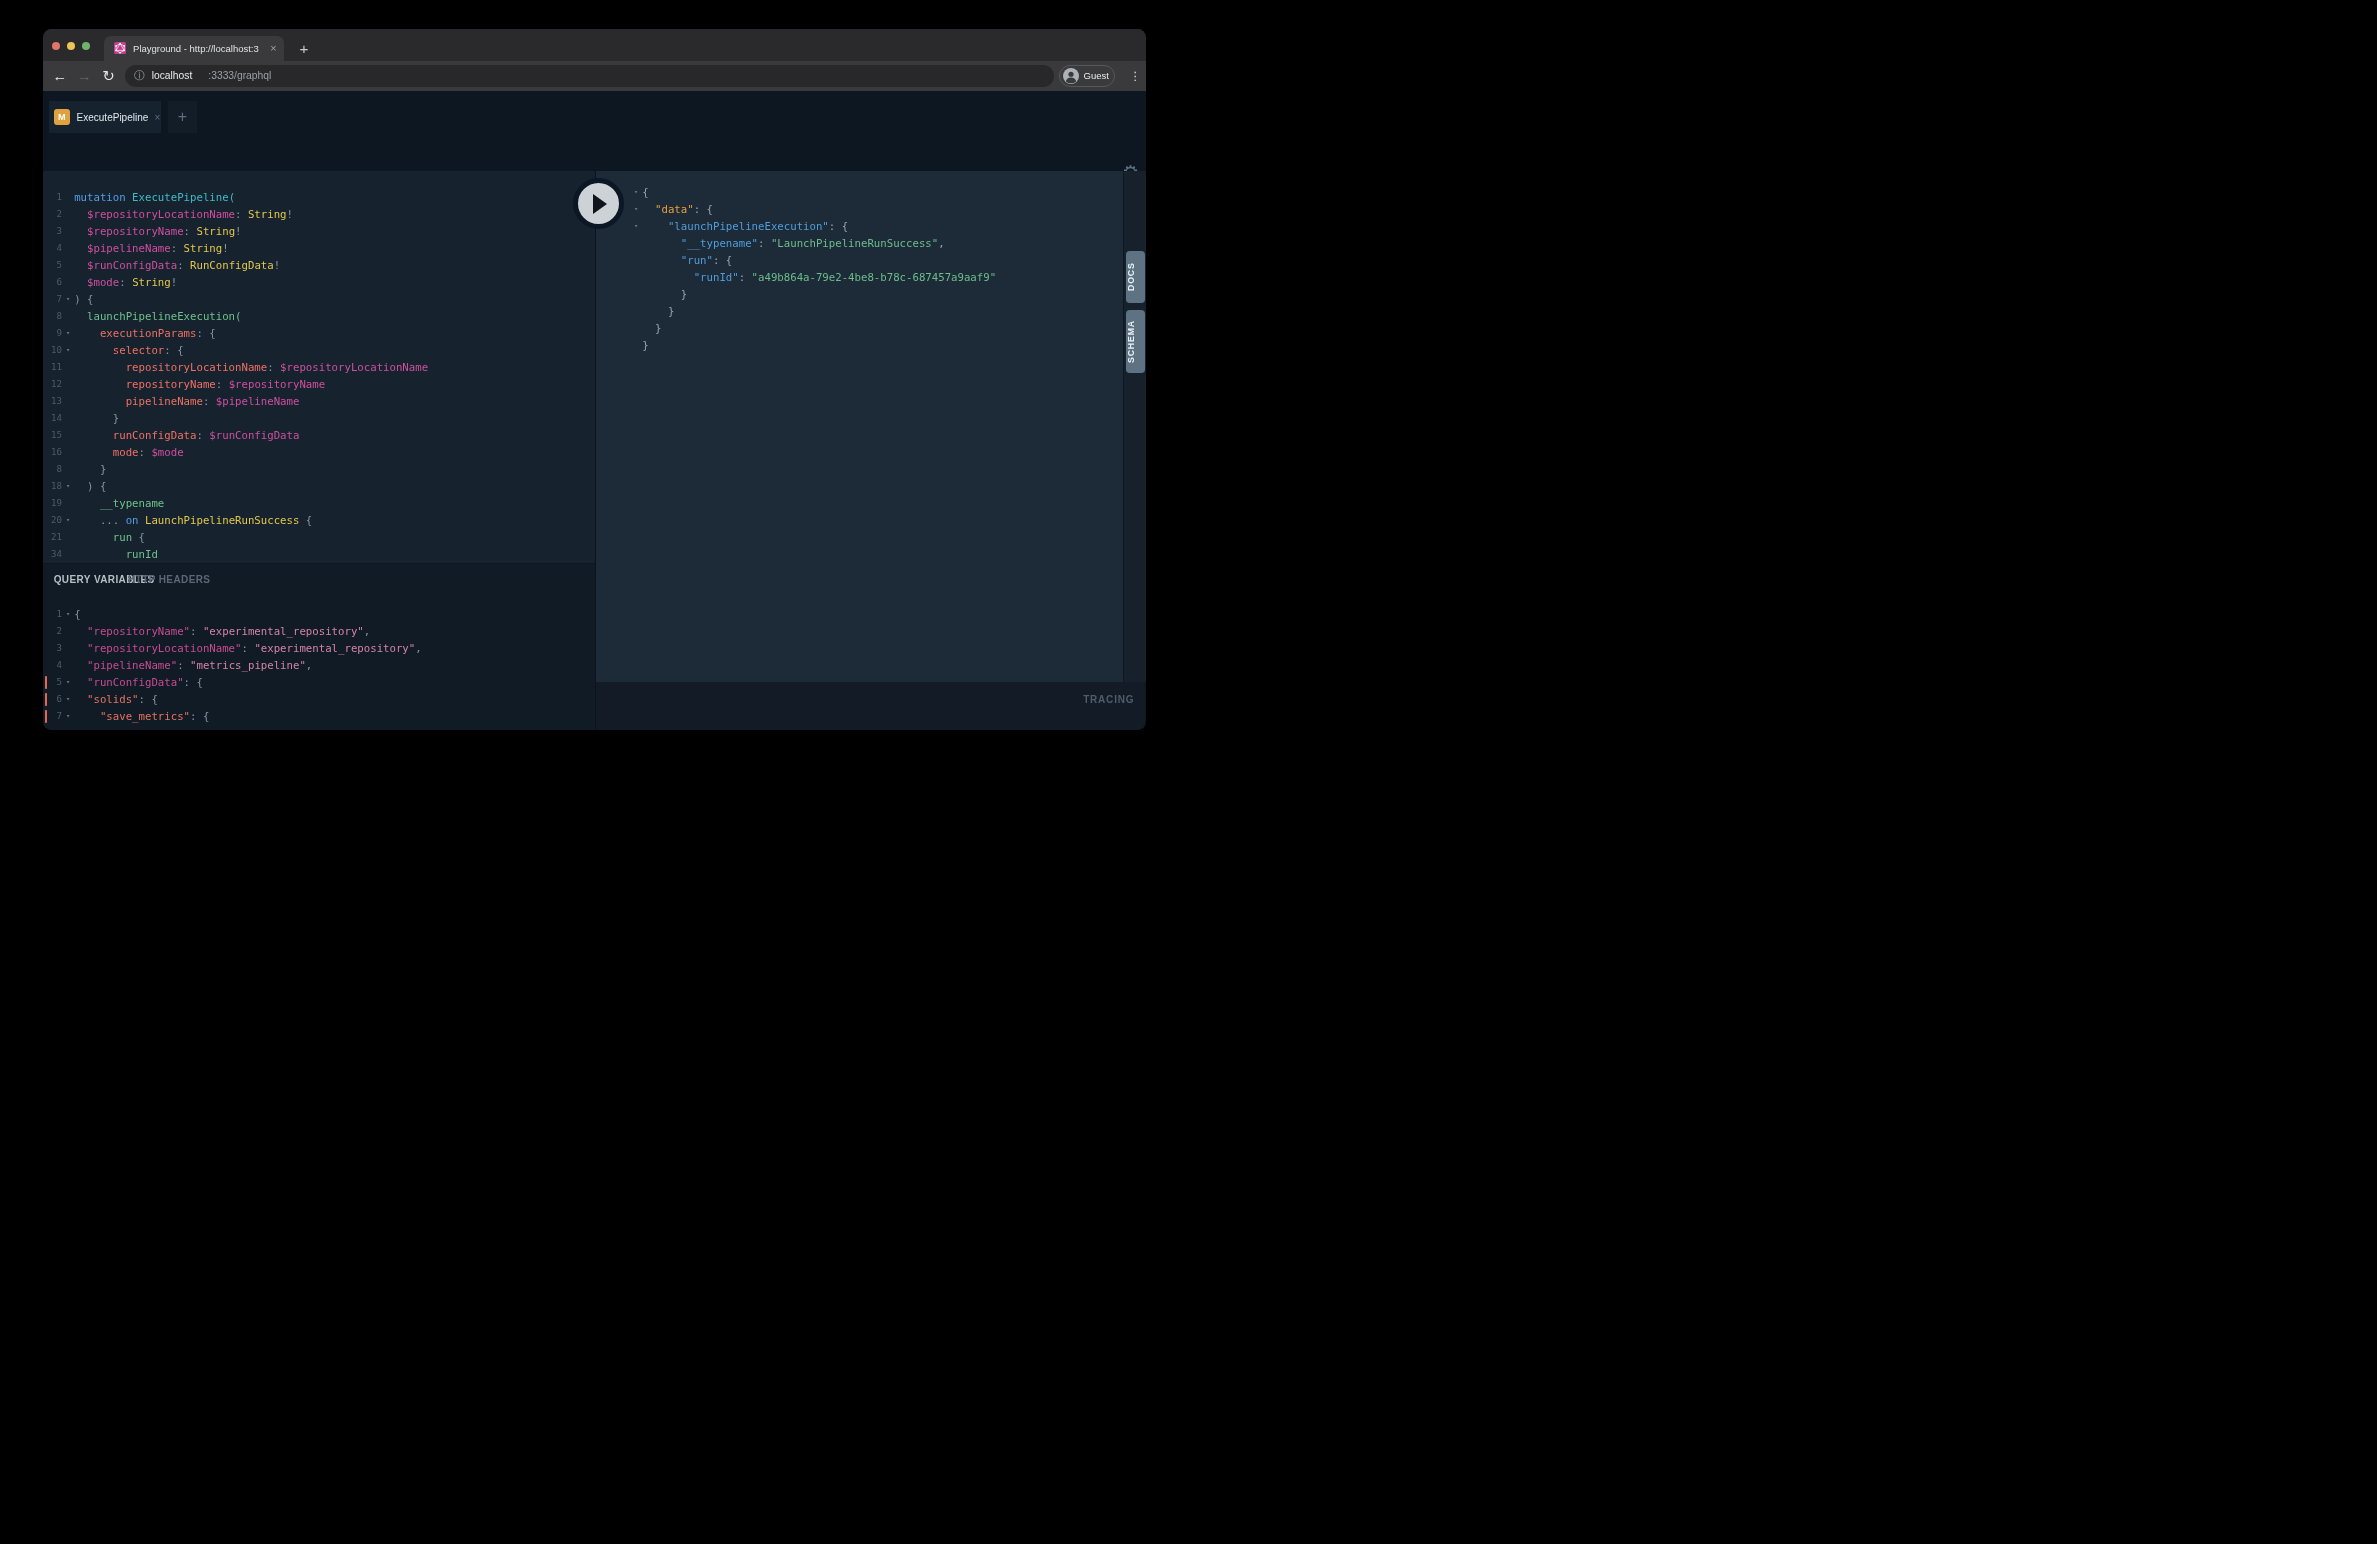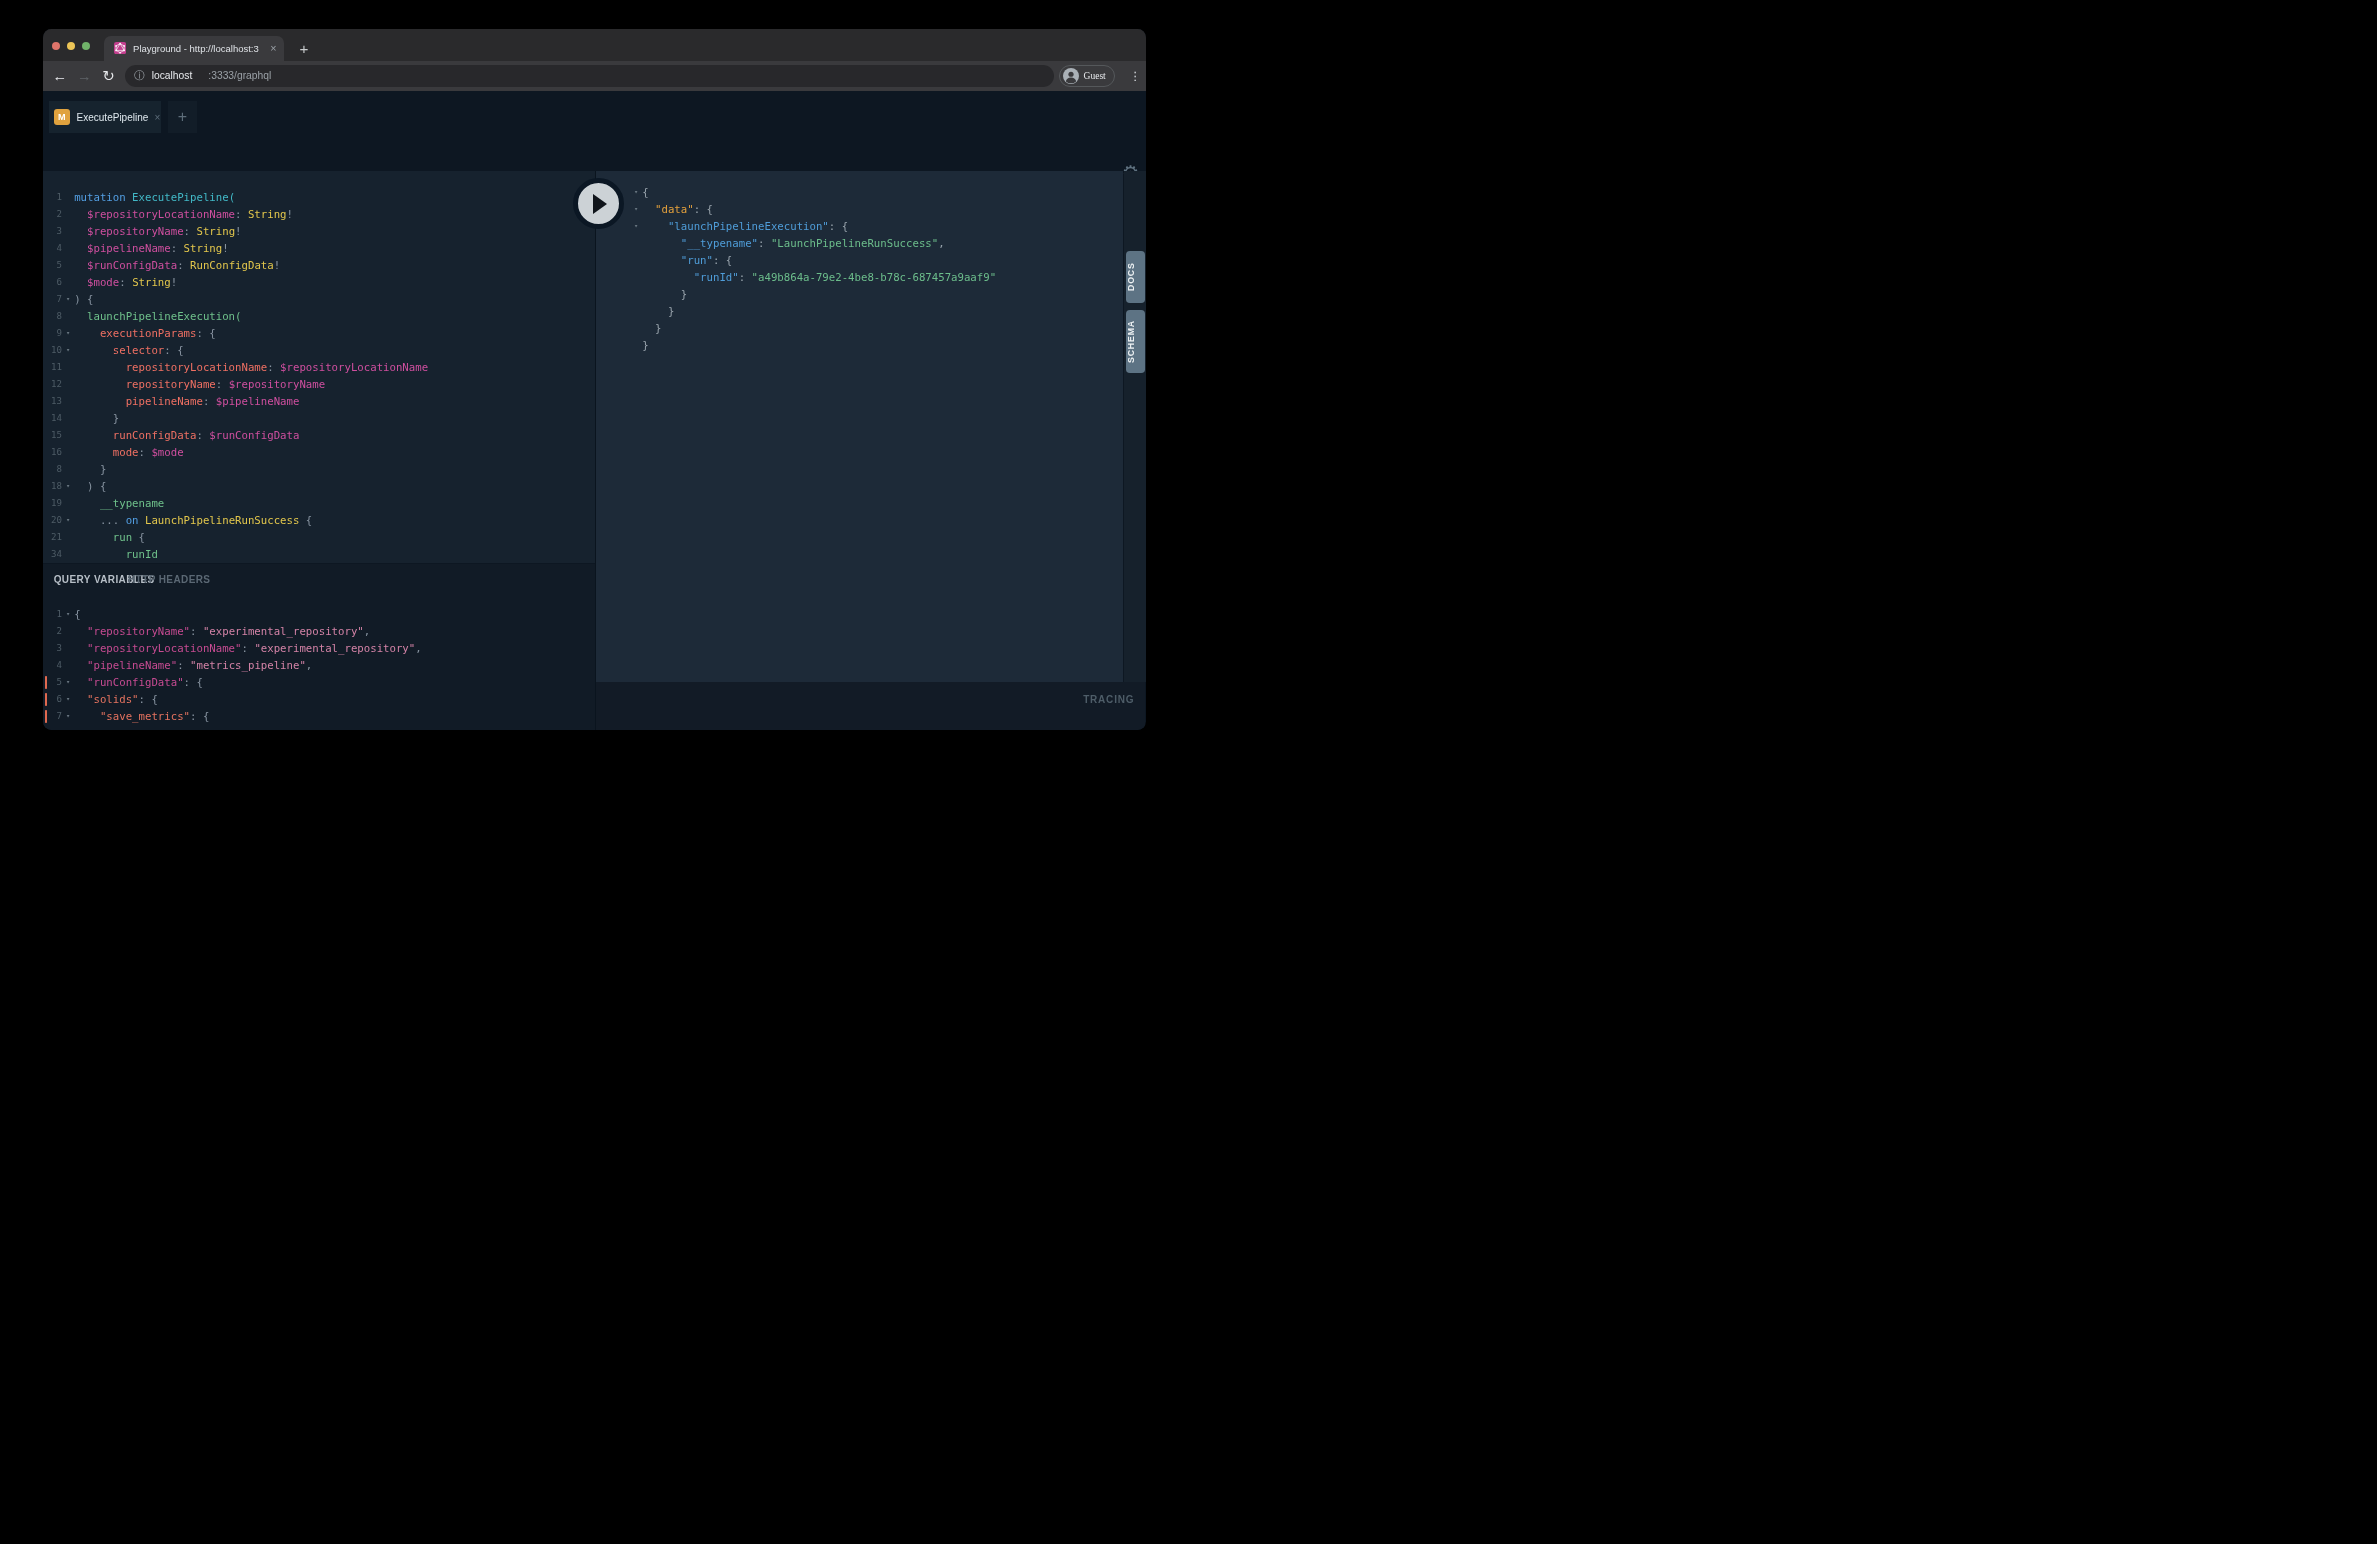--- a/index.html
+++ b/index.html
@@ -19,21 +19,21 @@
   .newtab{position:absolute;left:251px;top:10px;width:20px;height:20px;color:#c9ccce;font-size:15.2px;
           line-height:20px;text-align:center;}
   .toolbar{position:absolute;left:0;top:32px;width:100%;height:30px;background:#3a3a3d;}
   .navic{position:absolute;top:0;height:30px;line-height:30px;font-size:14.5px;color:#e8eaed;text-align:center;width:21.3px;}
   .navic.dim{color:#5f6368;}
   .omnibox{position:absolute;left:82px;top:3.8px;width:929px;height:22px;border-radius:11px;background:#28282b;
            display:flex;align-items:center;padding-left:9.1px;box-sizing:border-box;}
   .omnibox .info{color:#9aa0a6;font-size:10.7px;margin-right:6.9px;}
   .omnibox .host{color:#e8eaed;font-size:10.3px;} .omnibox .rest{color:#9aa0a6;font-size:10.3px;margin-left:16px;}
   .guest{position:absolute;left:1016px;top:3.8px;width:56px;height:22px;border:0.8px solid #55585b;border-radius:11.4px;
-         background:#3a3a3d;display:flex;align-items:center;box-sizing:border-box;padding-left:3px;font-family:Liberation Serif, serif;}
+         background:#3a3a3d;display:flex;align-items:center;box-sizing:border-box;padding-left:3px;}
   .guest .av{width:16px;height:16px;flex:none;} .guest .gl{color:#e8eaed;font-size:9.5px;margin-left:4.6px;}
   .kebab{position:absolute;left:1083px;top:0;width:18.3px;height:30px;line-height:30px;text-align:center;
          color:#dfe2e6;font-size:11.4px;}
   
   .tabstrip{position:absolute;left:0;top:62px;width:100%;height:42px;background:#0d1722;}
   .ptab{position:absolute;left:6.1px;top:10.3px;height:32px;width:112px;background:#16232e;
         display:flex;align-items:center;padding:0 6.1px 0 4.6px;box-sizing:border-box;}
   .ptab .badge{width:16px;height:16px;border-radius:3px;background:#e0a23e;color:#fff;font-weight:bold;
                font-size:9.1px;line-height:16px;text-align:center;flex:none;}
   .ptab .plabel{color:#dfe8ee;font-size:10px;margin-left:6.9px;white-space:nowrap;}

